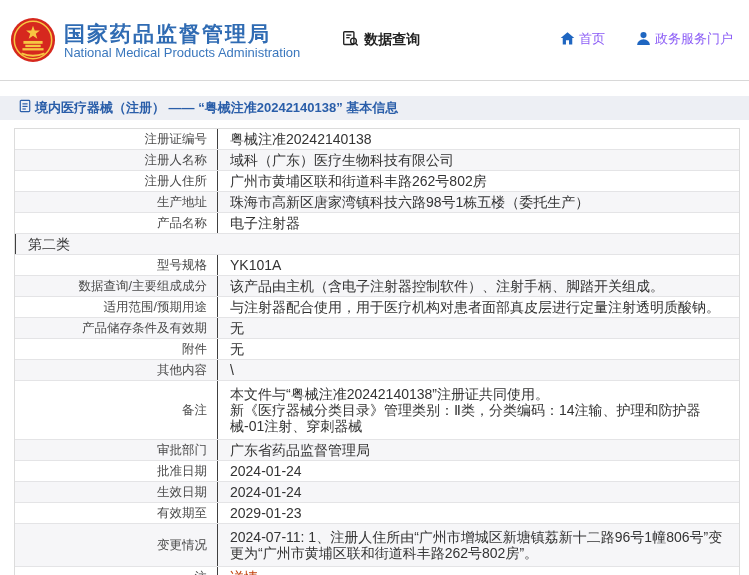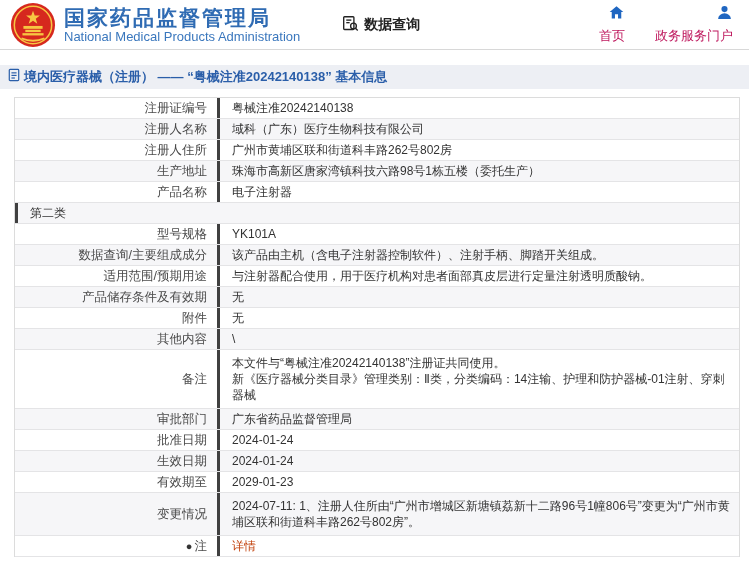--- a/index.html
+++ b/index.html
@@ -1,49 +1,49 @@
 <!DOCTYPE html>
 <html><head>
 <meta charset="utf-8">
 <style>
   * { margin:0; padding:0; box-sizing:border-box; }
   html,body { width:749px; height:575px; overflow:hidden; background:#fff;
     font-family:"Liberation Sans","DejaVu Sans",sans-serif; }
 
   
-  .site-header { height:50px; display:flex; align-items:center;
+  .site-header { height:81px; display:flex; align-items:center;
     border-bottom:1px solid #d8d8d8; background:#fff; padding:0 16px 0 10px; }
   .brand { display:flex; align-items:center; }
   .logo { width:46px; height:46px; flex:0 0 46px; }
   .brand-text { margin-left:8px; }
   .brand-cn { font-size:21px; font-weight:bold; color:#2f6bb3; letter-spacing:2px; line-height:24px; }
   .brand-en { font-size:13px; color:#3a77bd; line-height:13px; }
   .data-query { display:flex; align-items:center; margin-left:42px; color:#222;
     font-size:14px; font-weight:bold; cursor:pointer; }
   .data-query svg { margin-right:5px; }
   .top-nav { margin-left:auto; display:flex; gap:30px; }
-  .nav-item { display:flex; flex-direction:column; align-items:flex-end; gap:3px;
-    font-size:13px; color:#be185d; cursor:pointer; text-decoration:none; }
+  .nav-item { display:flex; flex-direction:row; align-items:flex-start; gap:3px;
+    font-size:13px; color:#8b5cf6; cursor:pointer; text-decoration:none; }
 
   
   .title-gap { height:15px; }
   .title-bar { height:24px; background:#edeff4; display:flex; align-items:center;
-    padding:0 8px; }
+    padding:0 19px; }
   .title-bar svg { margin-right:4px; }
   .page-title { font-size:13px; font-weight:bold; color:#2a5ea9; }
 
   
   .table-wrap { margin:8px 9px 0 14px; border:1px solid #dcdcdc; border-bottom:none; }
   .trow { display:flex; border-bottom:1px solid #e4e4e6; background:#fff; }
   .trow.alt { background:#f6f6f8; }
   .tlabel { width:202px; flex:0 0 202px; text-align:right;
     padding:2px 10px 2px 4px; font-size:12.5px; line-height:16px; color:#4a4a4a;
     display:flex; justify-content:flex-end; align-items:center; }
-  .tvalue { flex:1; border-left:3px solid #404040; padding:2px 8px 2px 12px;
-    font-size:12px; line-height:16px; color:#333; white-space:pre-line;
+  .tvalue { flex:1; border-left:1px solid #404040; padding:2px 8px 2px 12px;
+    font-size:14px; line-height:16px; color:#333; white-space:pre-line;
     display:flex; align-items:center; }
   .trow.tall .tlabel, .trow.tall .tvalue { padding-top:5px; padding-bottom:5px; }
   .note-ic { font-size:11px; color:#333; margin-right:2px; line-height:16px; }
   .tvalue a { color:#c2410c; text-decoration:none; cursor:pointer; }
 </style>
 </head>
 <body>
 
 <header class="site-header">
   <div class="brand">

